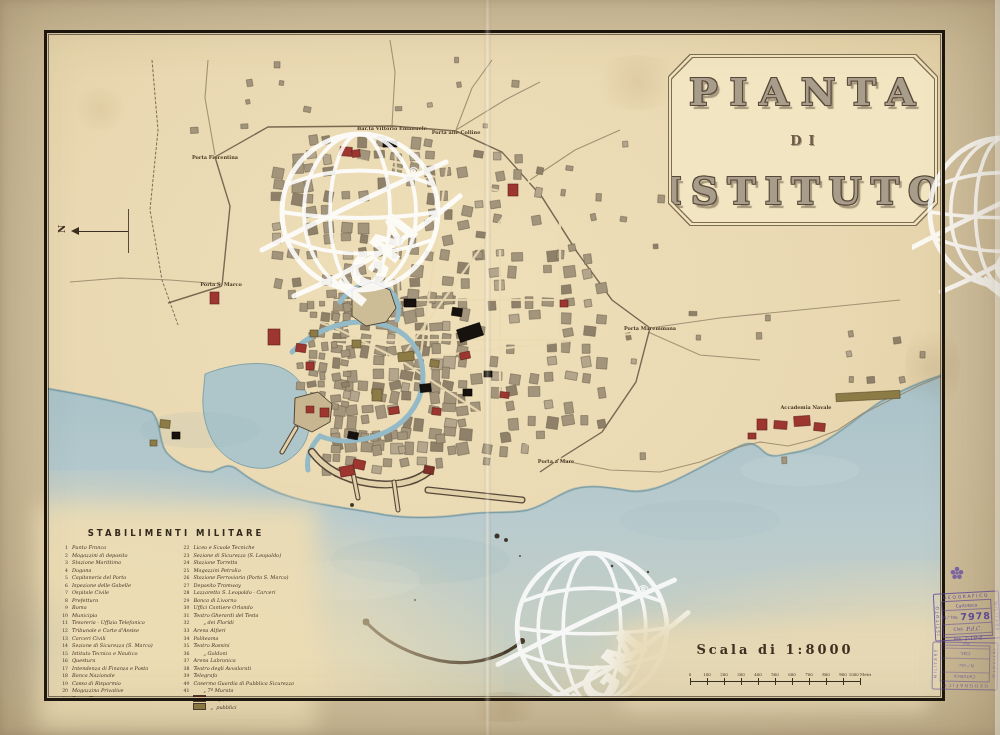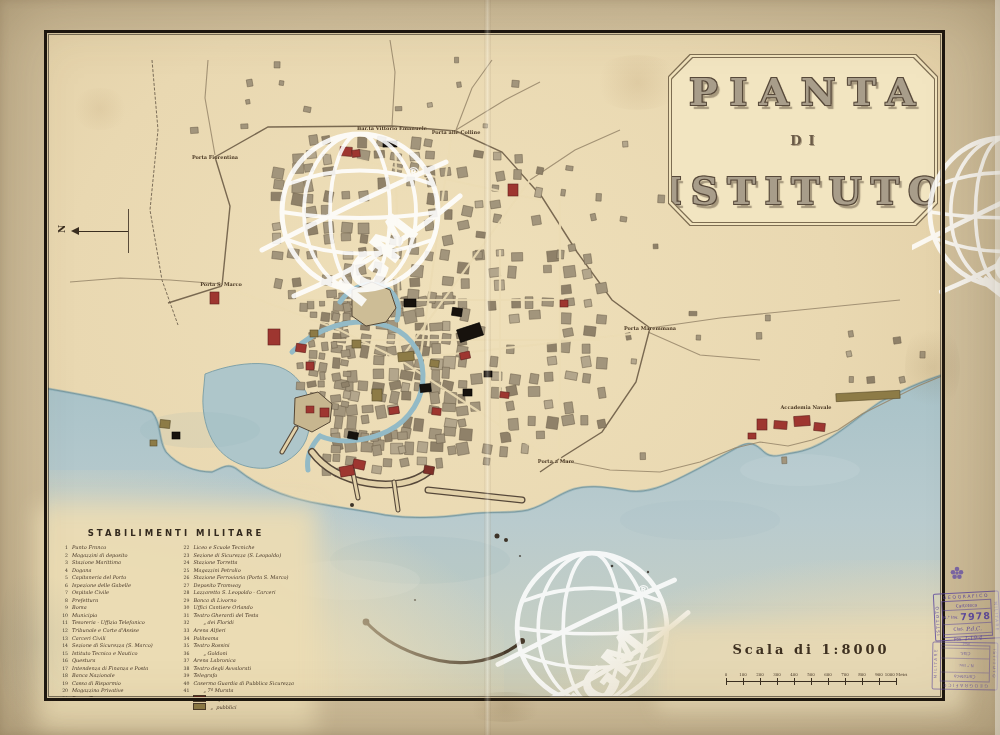--- a/index.html
+++ b/index.html
@@ -36,21 +36,21 @@
         font-size:8.5px;letter-spacing:3px;color:#33291e;margin-bottom:6px;}
   .lcols{display:flex;gap:8px;}
   .lcol{flex:1;}
   .lrow{display:flex;align-items:baseline;line-height:6.55px;}
   .ln{width:10px;text-align:right;margin-right:4px;font-size:4.6px;color:#3c3124;flex:none;}
   .ll{font-size:5px;font-style:italic;color:#453425;white-space:pre;}
   .ll.ind{padding-left:10px;}
   .lswatch{display:inline-block;width:11px;height:4.5px;margin-right:4px;flex:none;
         border:.5px solid #4a3b28;position:relative;top:0.5px;}
   
-  #scale-area{position:absolute;left:676px;top:642px;width:270px;height:52px;z-index:15;
+  #scale-area{position:absolute;left:640px;top:642px;width:270px;height:52px;z-index:15;
         background:rgba(230,216,180,.85);box-shadow:0 0 18px 18px rgba(230,216,180,.85);}
   #scale-cap{text-align:center;font-size:13px;letter-spacing:3px;color:#3e3020;font-weight:bold;}
   #scalebar{position:relative;margin:16px auto 0;width:170px;height:12px;}
   #scalebar .bline{position:absolute;left:0;right:0;bottom:3px;height:1px;background:#3a2e20;}
   .stick{position:absolute;bottom:0;width:1px;height:7px;background:#3a2e20;}
   .slab{position:absolute;bottom:8px;font-size:4px;color:#4a3b28;transform:translateX(-50%);white-space:nowrap;}
   
   #compass{position:absolute;left:44px;top:30px;width:901px;height:671px;pointer-events:none;z-index:12;}
   #compass .cline{position:absolute;left:34px;top:201px;width:50px;height:1px;background:#3a2e20;}
   #compass .chead{position:absolute;left:27px;top:197px;width:0;height:0;

